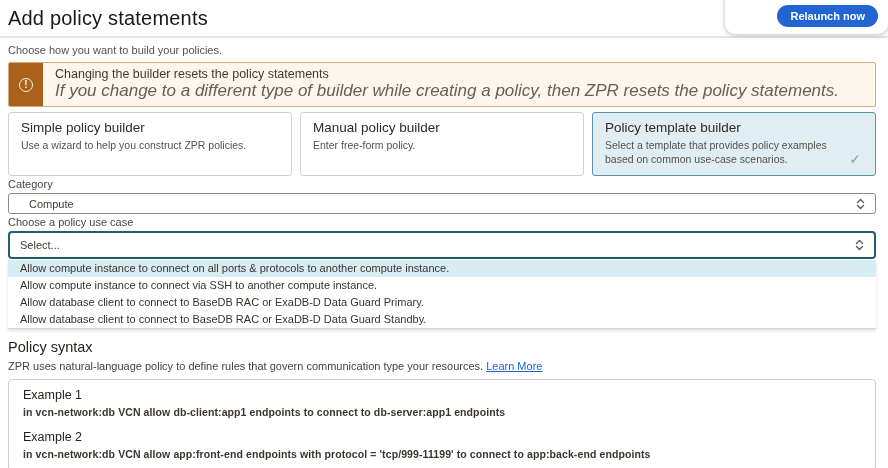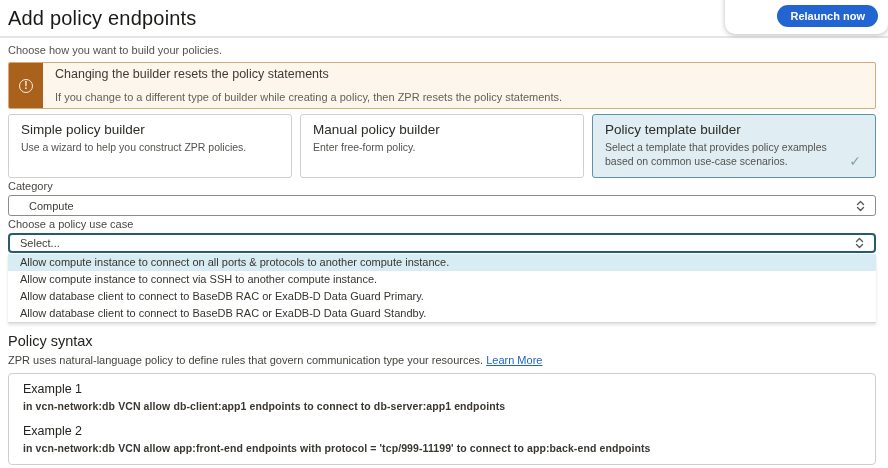--- a/index.html
+++ b/index.html
@@ -20,37 +20,37 @@
     font-family:"Liberation Sans", sans-serif; cursor:pointer; }
 
   
   .banner { display:flex; margin:6px 12px 0 8px; border:1px solid #d3ab76; background:#fcf6ec;
     border-radius:2px; overflow:hidden; min-height:36px; }
   .banner-stripe { width:34px; background:#a9611c; display:flex; align-items:center; justify-content:center; flex:0 0 34px; }
   .warning-glyph { width:14px; height:14px; border:1.5px solid #f9f1e4; border-radius:50%;
     color:#f9f1e4; font-size:10px; font-weight:700; display:flex; align-items:center; justify-content:center; line-height:1; }
   .banner-body { padding:4px 12px 5px 12px; }
   .banner-title { font-size:12.5px; color:#3f3a33; }
-  .banner-msg { font-size:11px; color:#645f57; margin-top:10px; }
+  .banner-msg { font-size:17px; color:#645f57; margin-top:0;font-style:italic; }
 
   
   .cards-row { display:flex; gap:8px; margin:5px 12px 0 8px; }
   .builder-card { flex:1; border:1px solid #d2d0cc; border-radius:3px; background:#fff;
     padding:7px 12px 9px 12px; min-height:44px; position:relative; cursor:pointer; }
   .builder-card.selected { background:#e0eef3; border:1.5px solid #5b93a8; }
   .card-title { font-size:13.5px; color:#2e2b27; }
   .card-desc { font-size:10.5px; color:#54524e; margin-top:4px; line-height:1.3; max-width:88%; }
   .check-icon { position:absolute; right:14px; bottom:8px; color:#7fa0ae; font-size:14px; }
 
   
   .field-label { font-size:11px; color:#4a4742; margin:2px 0 3px 8px; }
   .select-box { position:relative; margin:0 12px 0 8px; background:#fff; border:1px solid #8e8c88;
     border-radius:3px; height:21px; font-size:11px; color:#403c36; display:flex; align-items:center; cursor:pointer; }
   .select-box.category { padding-left:20px; }
-  .select-box.focused { border:2px solid #265d6d; border-radius:4px; height:20px; padding-left:10px; }
+  .select-box.focused { border:2px solid #265d6d; border-radius:4px; height:28px; padding-left:10px; }
   .spinner-icon { position:absolute; right:10px; top:50%; transform:translateY(-50%); width:9px; height:12px; }
 
   
   .dropdown-list { margin:1px 12px 0 8px; background:#fff; border-bottom:1px solid #d8d6d3;
     box-shadow:0 2px 3px rgba(0,0,0,.12); }
   .dropdown-option { height:17px; line-height:17px; font-size:11px; color:#37342f; padding-left:12px; cursor:pointer; white-space:nowrap; }
   .dropdown-option.highlighted { background:#d8ecf3; }
 
   
   .section-heading { font-size:14.5px; color:#26231f; margin:10px 0 0 8px; }
@@ -64,21 +64,21 @@
 </style>
 </head>
 <body>
 
 <div class="page">
 
   <div class="overlay-card">
     <button class="relaunch-btn">Relaunch now</button>
   </div>
 
-  <h1 class="page-title">Add policy endpoints</h1>
+  <h1 class="page-title">Add policy statements</h1>
   <hr class="header-divider">
   <div class="subtitle">Choose how you want to build your policies.</div>
 
   <div class="banner">
     <div class="banner-stripe">
       <span class="warning-glyph">!</span>
     </div>
     <div class="banner-body">
       <div class="banner-title">Changing the builder resets the policy statements</div>
       <div class="banner-msg">If you change to a different type of builder while creating a policy, then ZPR resets the policy statements.</div>

